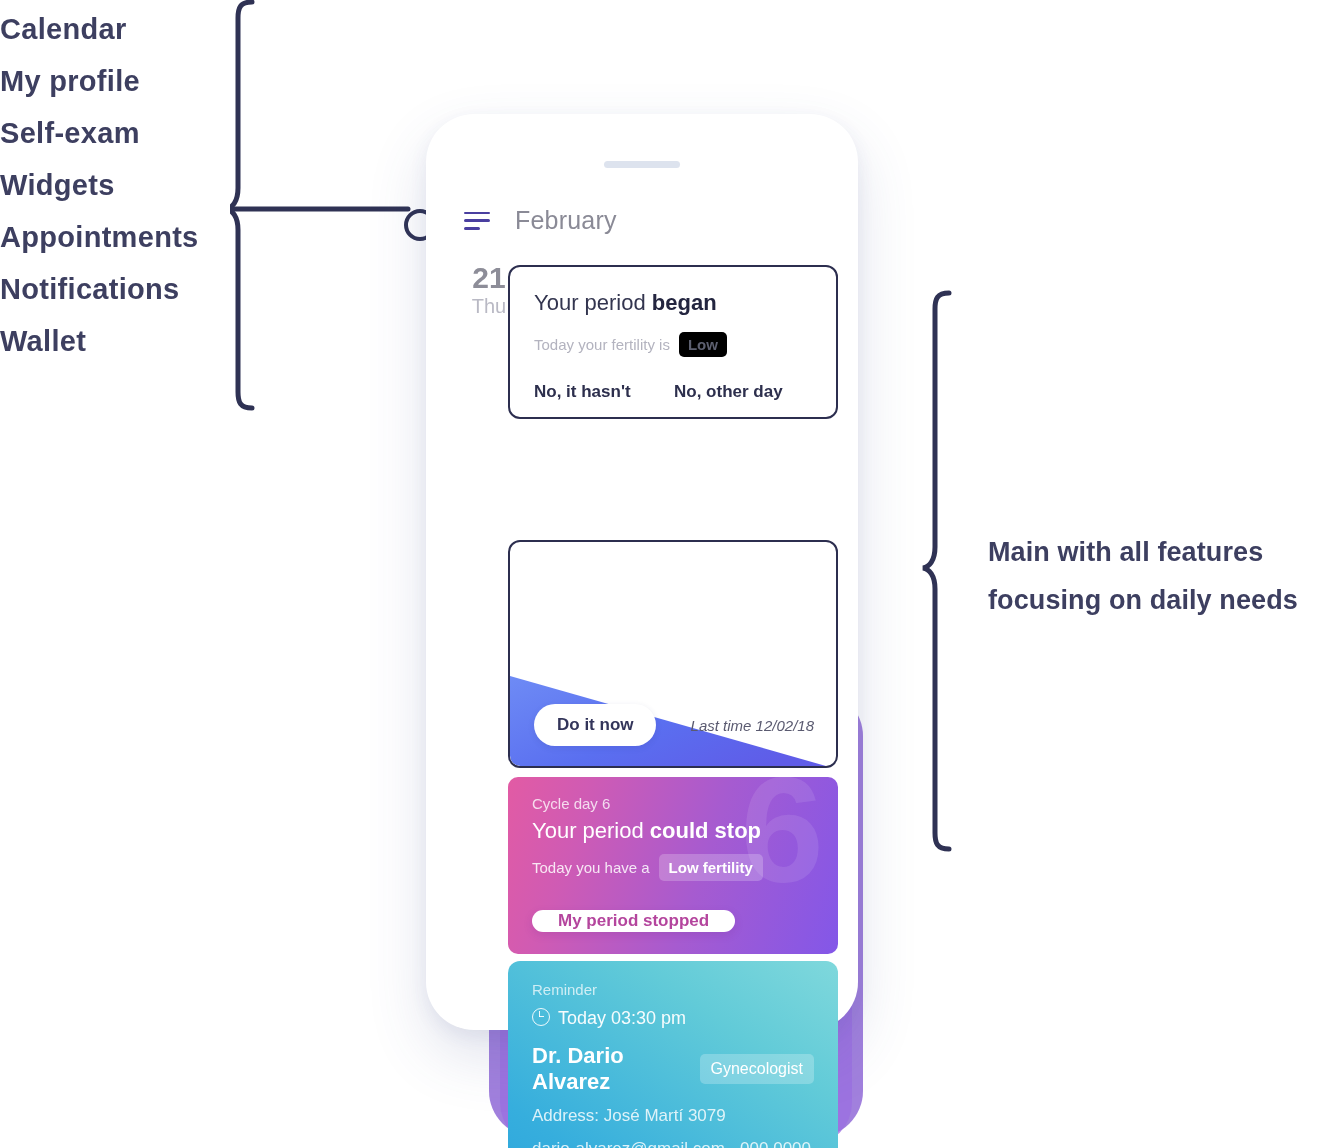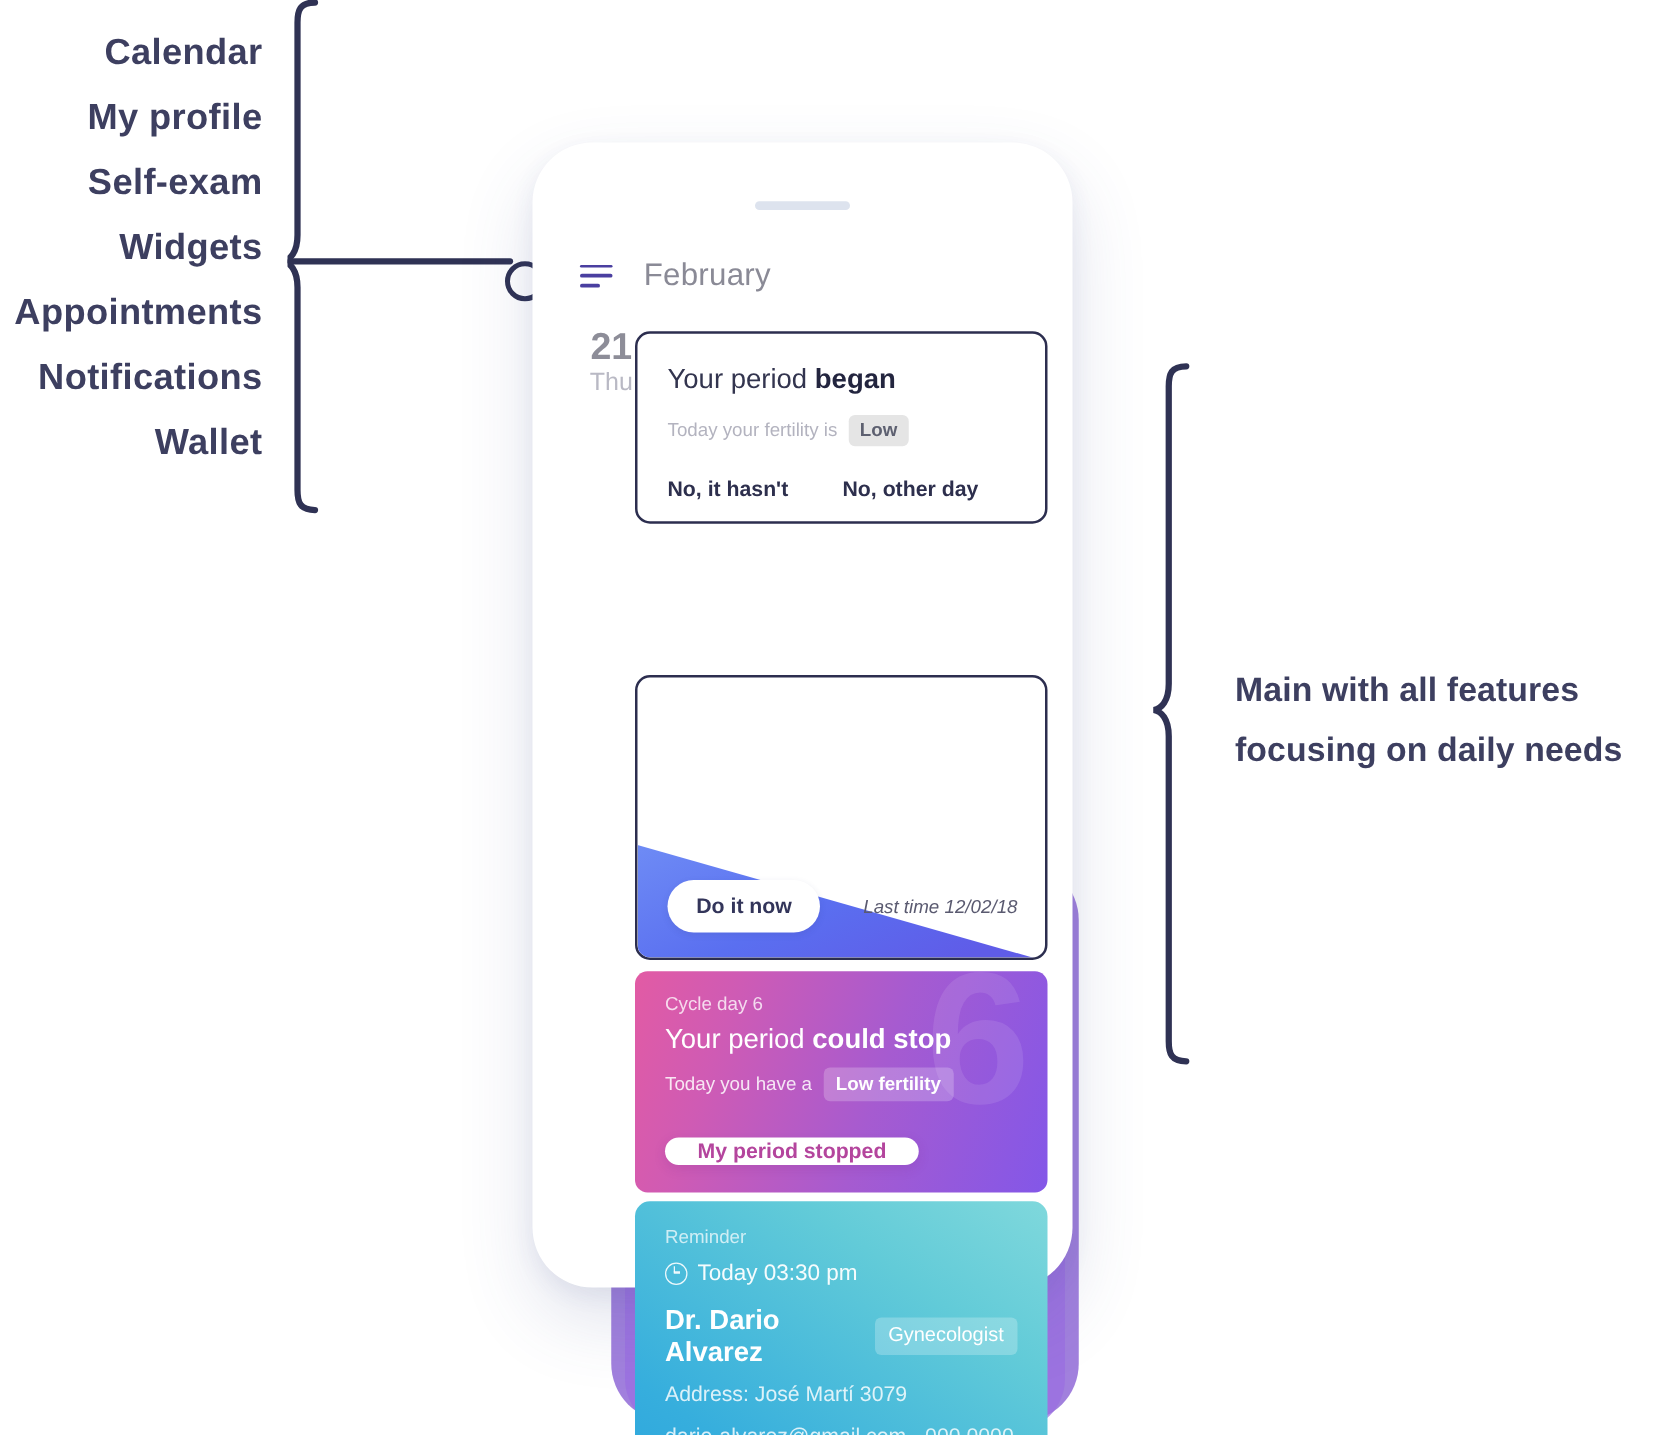--- a/index.html
+++ b/index.html
@@ -13,23 +13,23 @@
     position: relative;
     overflow: hidden;
     font-family: "Liberation Sans", "DejaVu Sans", sans-serif;
     -webkit-font-smoothing: antialiased;
   }
 
   
   .left-annot {
     position: absolute;
     left: 0;
-    top: 16px;
+    top: 3px;
     width: 210px;
-    text-align: right;
+    text-align: left;
     color: #3d3f60;
   }
   .left-annot .annot-item {
     font-size: 29px;
     font-weight: 700;
     letter-spacing: 0.3px;
     line-height: 52px;
     color: #3d3f60;
     white-space: nowrap;
   }
@@ -177,21 +177,21 @@
   .period-title b { font-weight: 700; color: #23253f; }
   .fert-line {
     margin-top: 15px;
     font-size: 15px;
     color: #b3b3bf;
     display: flex;
     align-items: center;
   }
   .chip-grey {
     margin-left: 9px;
-    background: #e5e5e5;
+    background: #000000;
     color: #5d6070;
     font-weight: 700;
     font-size: 15px;
     border-radius: 5px;
     padding: 4px 9px;
   }
   .period-actions {
     margin-top: 25px;
     display: flex;
   }
@@ -342,21 +342,21 @@
   .rm-kicker {
     font-size: 15px;
     color: rgba(255,255,255,.72);
     line-height: 22px;
   }
   .rm-time {
     margin-top: 7px;
     font-size: 18px;
     color: rgba(255,255,255,.95);
     display: flex;
-    align-items: center;
+    align-items: flex-start;
   }
   .clock-icon {
     width: 16px; height: 16px;
     border: 1.6px solid rgba(255,255,255,.9);
     border-radius: 50%;
     margin-right: 8px;
     position: relative;
     flex: none;
   }
   .clock-icon::before {

